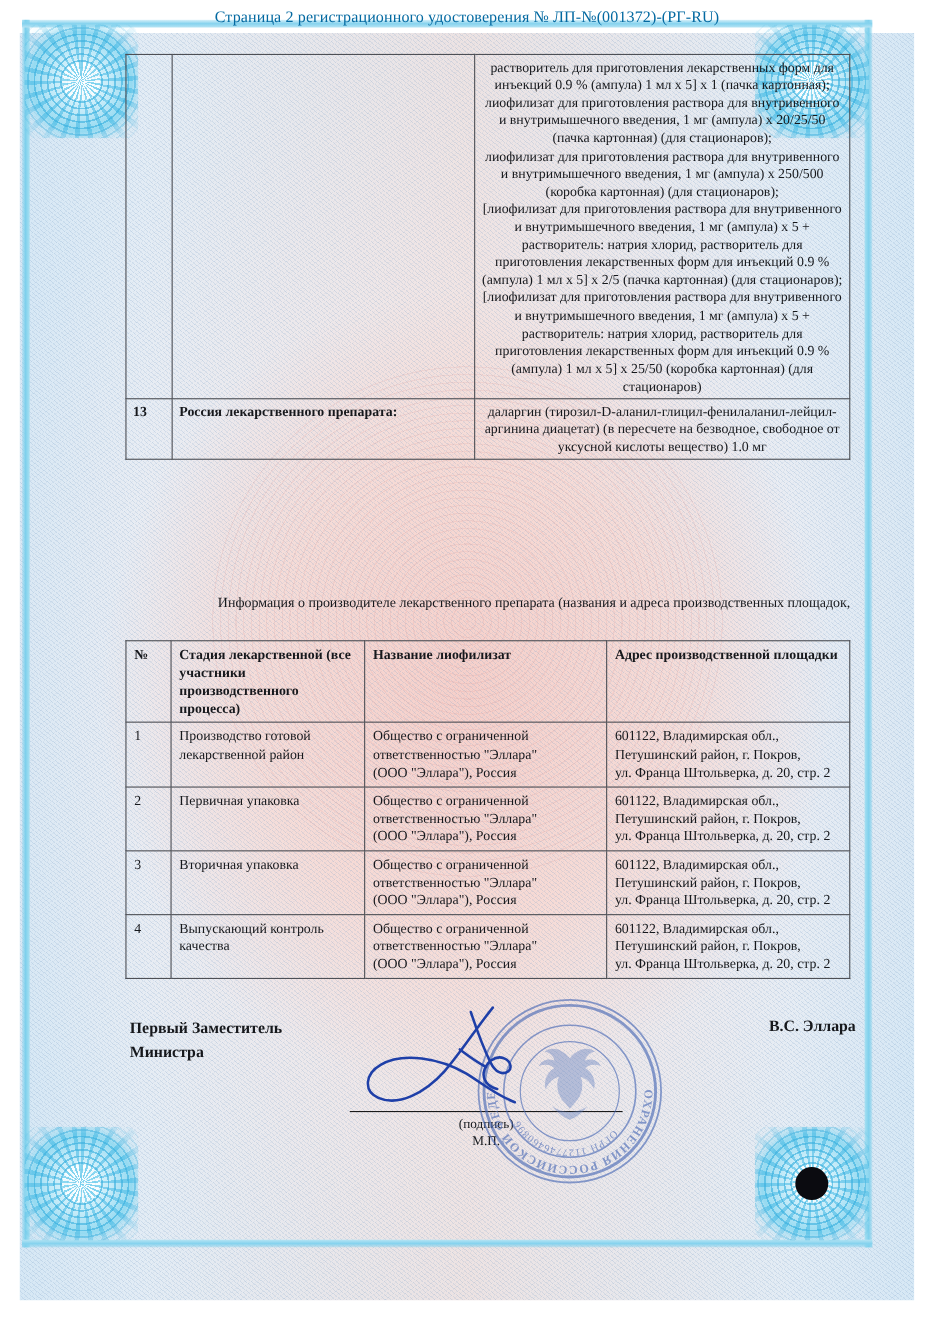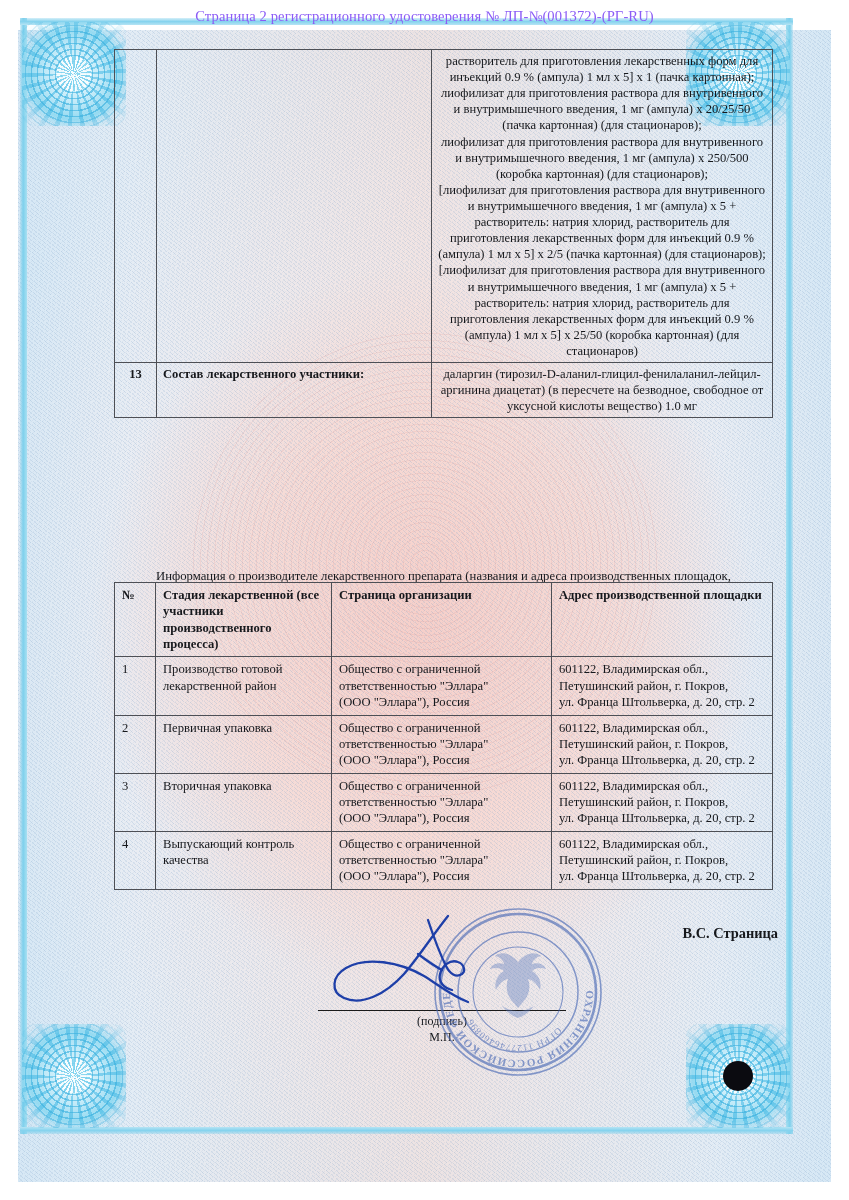--- a/index.html
+++ b/index.html
@@ -60,42 +60,42 @@
   .ros-tl{left:22px;top:22px;width:104px;height:104px;}
   .ros-tr{left:686px;top:22px;width:104px;height:104px;}
   .ros-bl{left:22px;top:1024px;width:104px;height:104px;}
   .ros-br{left:686px;top:1024px;width:104px;height:104px;}
   .punch-hole{position:absolute;left:50%;top:50%;width:30px;height:30px;
     transform:translate(-50%,-50%);border-radius:50%;background:#0b0b10;z-index:6;}
 
   
   #page-header{
     position:absolute;left:0;top:8px;width:849px;text-align:center;
-    font-size:14.6px;letter-spacing:.1px;z-index:7;color:#8b5cf6;
+    font-size:14.6px;letter-spacing:.1px;z-index:7;color:#0369a1;
   }
 
   
   #content{position:absolute;left:0;top:0;width:849px;height:1200px;z-index:5;}
 
   table.doc{border-collapse:collapse;position:absolute;table-layout:fixed;}
   table.doc td,table.doc th{
     border:1px solid #4d4f55;vertical-align:top;padding:3px 6px;
     font-size:12.6px;line-height:1.28;background:transparent;
   }
 
   
   #tbl-main{left:114px;top:49px;width:659px;}
-  #tbl-main .c-no{width:29px;text-align:center;font-weight:bold;}
+  #tbl-main .c-no{width:29px;text-align:left;font-weight:bold;}
   #tbl-main .c-lbl{width:262px;font-weight:bold;}
   #tbl-main .c-val{text-align:center;}
   .lf{display:block;}
 
   
   #caption{
-    position:absolute;left:114px;top:568px;width:659px;text-align:center;
+    position:absolute;left:114px;top:540px;width:659px;text-align:right;
     font-size:12.7px;line-height:1.35;
   }
 
   
   #tbl-mfr{left:114px;top:582px;width:659px;}
   #tbl-mfr td{padding:4px 7px;line-height:1.30;}
   #tbl-mfr .h td{font-weight:bold;}
   #tbl-mfr .c1{width:26px;}
   #tbl-mfr .c2{width:161px;}
   #tbl-mfr .c3{width:205px;}
@@ -153,36 +153,36 @@
         <td class="c-val">
             <div>растворитель для приготовления лекарственных форм для инъекций 0.9 % (ампула) 1 мл х 5] х 1 (пачка картонная);</div>
             <div>лиофилизат для приготовления раствора для внутривенного и внутримышечного введения, 1 мг (ампула) х 20/25/50 (пачка картонная) (для стационаров);</div>
             <div>лиофилизат для приготовления раствора для внутривенного и внутримышечного введения, 1 мг (ампула) х 250/500 (коробка картонная) (для стационаров);</div>
             <div>[лиофилизат для приготовления раствора для внутривенного и внутримышечного введения, 1 мг (ампула) х 5 + растворитель: натрия хлорид, растворитель для приготовления лекарственных форм для инъекций 0.9 % (ампула) 1 мл х 5] х 2/5 (пачка картонная) (для стационаров);</div>
             <div>[лиофилизат для приготовления раствора для внутривенного и внутримышечного введения, 1 мг (ампула) х 5 + растворитель: натрия хлорид, растворитель для приготовления лекарственных форм для инъекций 0.9 % (ампула) 1 мл х 5] х 25/50 (коробка картонная) (для стационаров)</div>
           </td>
       </tr>
       <tr>
         <td class="c-no">13</td>
-        <td class="c-lbl">Состав лекарственного участники:</td>
+        <td class="c-lbl">Россия лекарственного препарата:</td>
         <td class="c-val">даларгин (тирозил-D-аланил-глицил-фенилаланил-лейцил-аргинина диацетат) (в пересчете на безводное, свободное от уксусной кислоты вещество) 1.0 мг</td>
       </tr>
     </tbody>
   </table>
 
   <div id="caption">
     <div>Информация о производителе лекарственного препарата (названия и адреса производственных площадок,</div>
   </div>
 
   <table class="doc" id="tbl-mfr">
     <tbody>
       <tr class="h">
         <td class="c1">№</td>
         <td class="c2">Стадия лекарственной (все участники производственного процесса)</td>
-        <td class="c3">Страница организации</td>
+        <td class="c3">Название лиофилизат</td>
         <td>Адрес производственной площадки</td>
       </tr>
 
       <tr>
         <td class="c1">1</td>
         <td class="c2">Производство готовой лекарственной район</td>
         <td class="c3">
           <span class="lf">Общество с ограниченной</span>
           <span class="lf">ответственностью "Эллара"</span>
           <span class="lf">(ООО "Эллара"), Россия</span>
@@ -235,21 +235,25 @@
         <td>
           <span class="lf">601122, Владимирская обл.,</span>
           <span class="lf">Петушинский район, г. Покров,</span>
           <span class="lf">ул. Франца Штольверка, д. 20, стр. 2</span>
         </td>
       </tr>
     </tbody>
   </table>
 
   <div id="sign">
-    <div class="name">В.С. Страница</div>
+    <div class="title">
+      <div>Первый Заместитель</div>
+      <div>Министра</div>
+    </div>
+    <div class="name">В.С. Эллара</div>
     <div class="sig-line"></div>
     <div class="sig-cap">
       <div>(подпись)</div>
       <div>М.П.</div>
     </div>
   </div>
 </div>
 
 <svg id="stamp" viewBox="0 0 172 172">
   <defs>

